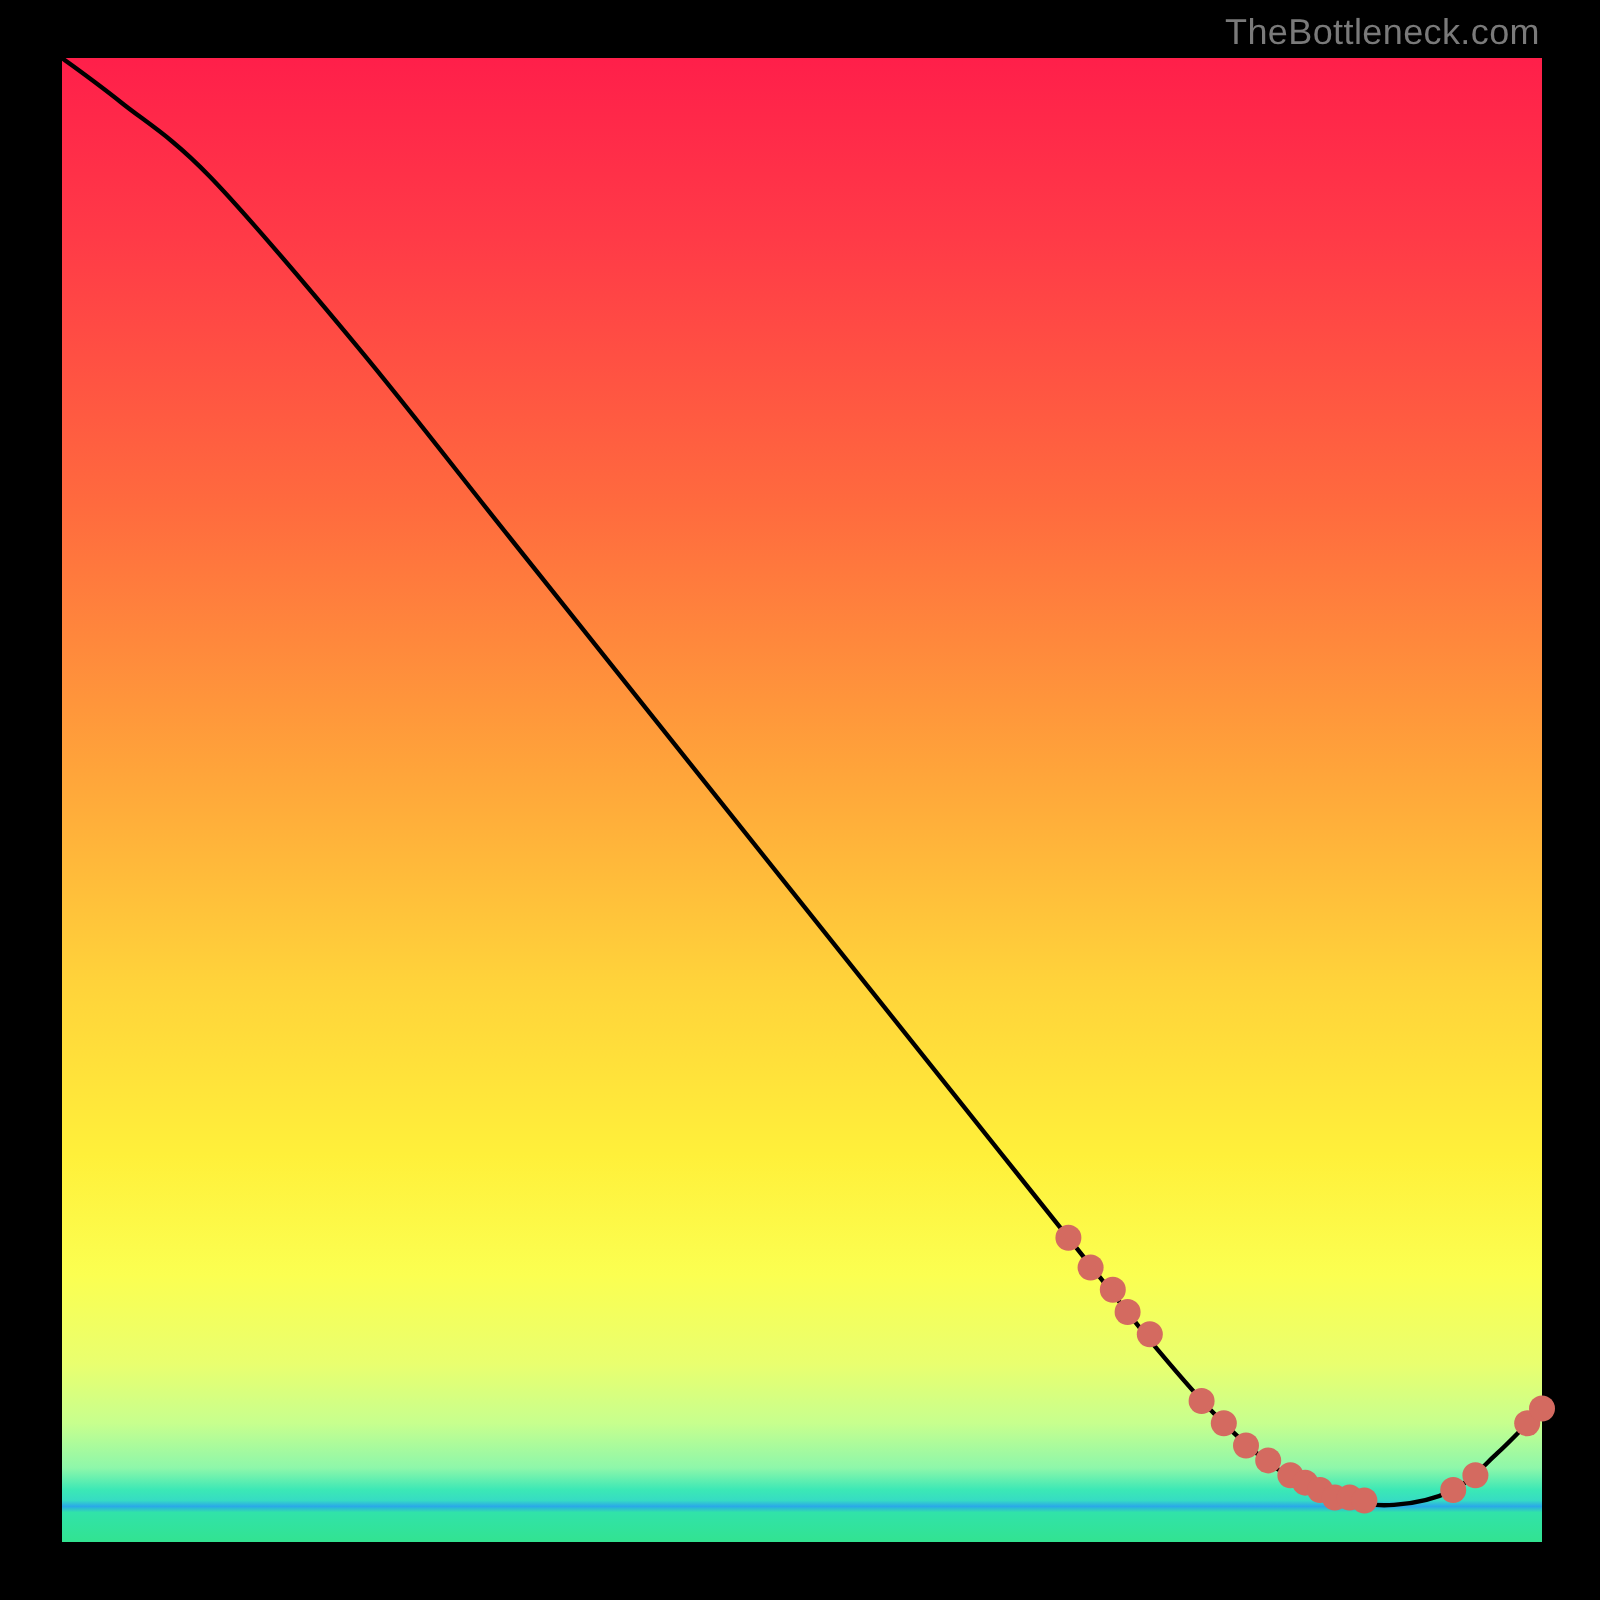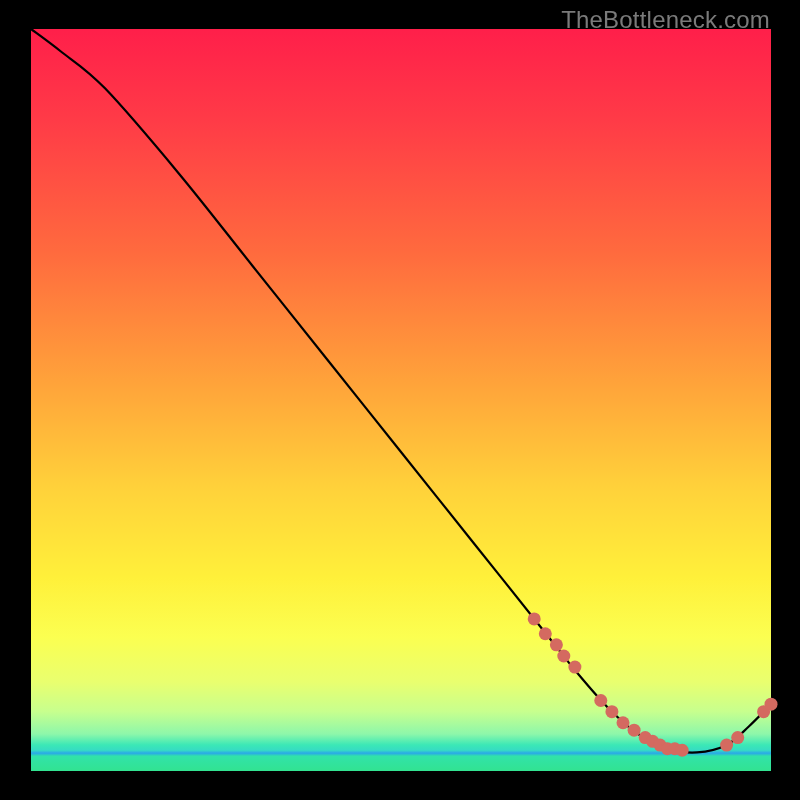--- a/index.html
+++ b/index.html
@@ -41,21 +41,21 @@
       #2aa8e8 97.6%,
       #31e3a9 98%,
       #32e391 100%
     );
   }
   .watermark {
     position: absolute;
     top: 6px;
     right: 30px;
     color: #7a7a7a;
-    font-size: 24px;
+    font-size: 18px;
     letter-spacing: 0.2px;
     user-select: none;
   }
   svg.curve {
     position: absolute;
     left: 0;
     top: 0;
     width: 740px;
     height: 742px;
     overflow: visible;

